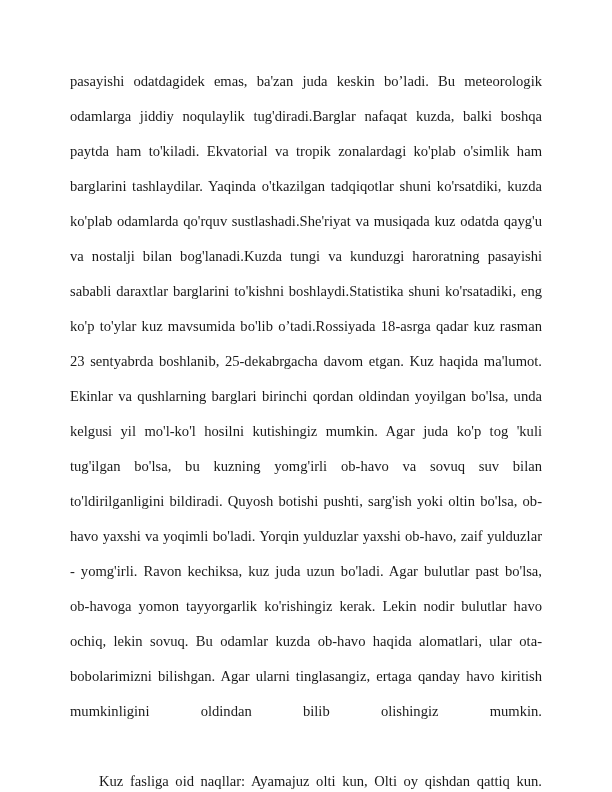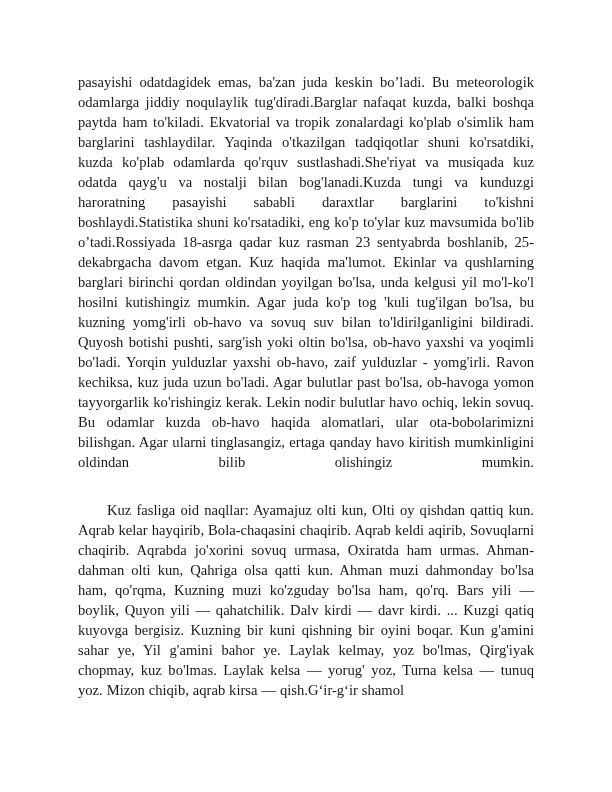--- a/index.html
+++ b/index.html
@@ -23,24 +23,24 @@
     background: #ffffff;
     box-sizing: border-box;
   }
   .text-body {
     position: absolute;
     left: 70px;
     top: 64px;
     width: 472px;
   }
   p.para {
-    margin: 8px;
+    margin: 0;
     padding: 0;
     font-size: 14.6px;
-    line-height: 20px;
+    line-height: 35px;
     text-align: justify;
     text-justify: inter-word;
     color: #1a1a1a;
     hyphens: none;
     -webkit-hyphens: none;
     word-spacing: 0.02em;
   }
   p.para.indent {
     text-indent: 29px;
   }

